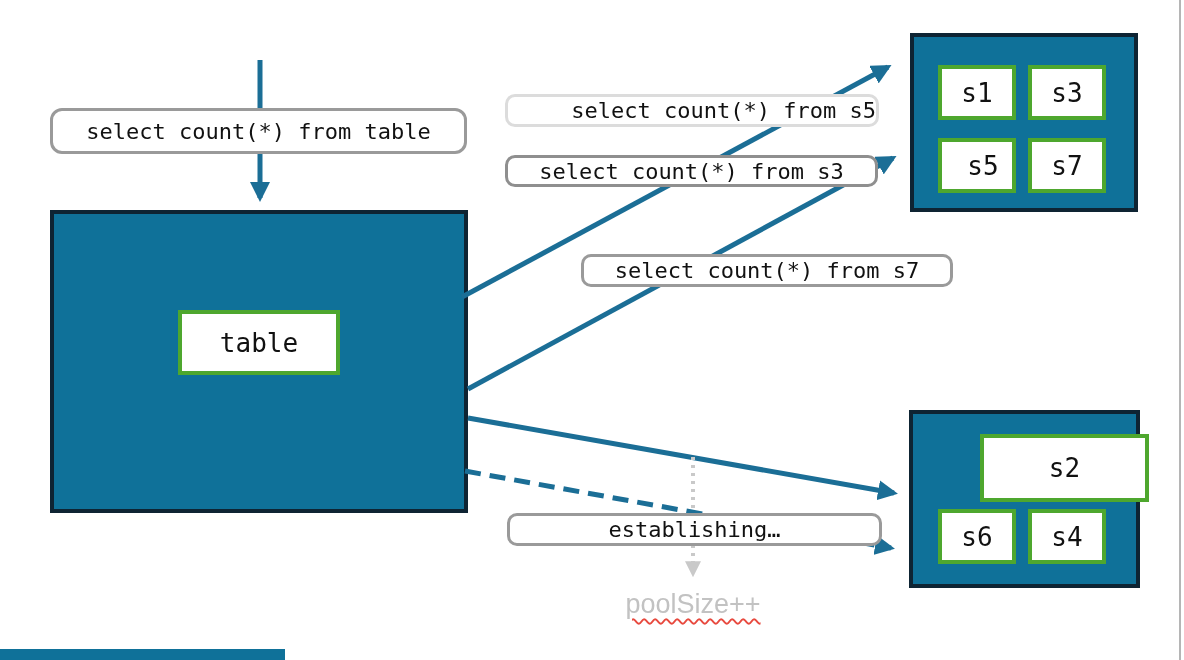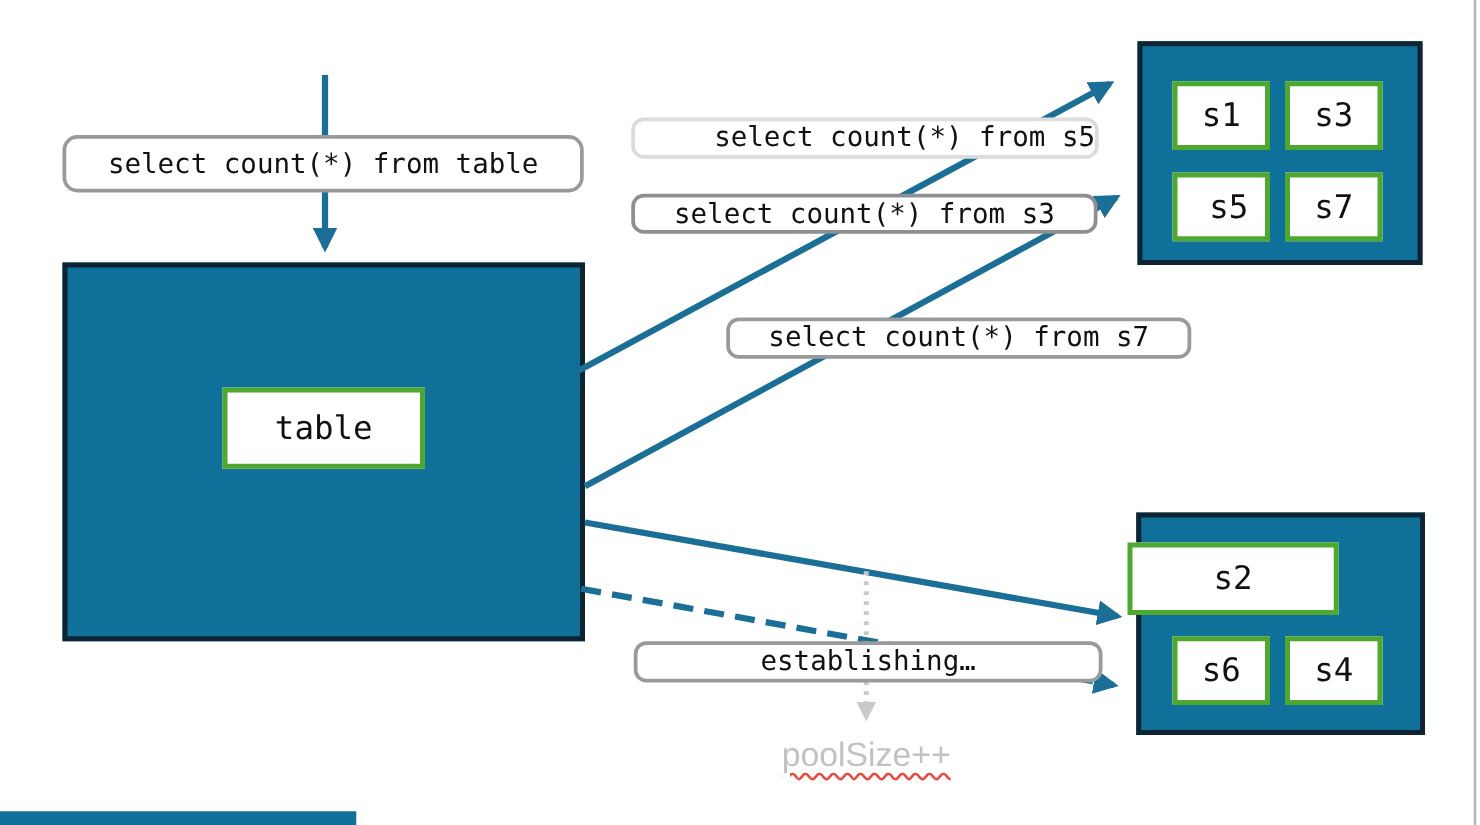--- a/index.html
+++ b/index.html
@@ -19,21 +19,21 @@
   .cell{
     background:#fff;border:4px solid var(--green);color:#111;
     display:flex;align-items:center;justify-content:center;
     font-size:26px;z-index:3;
   }
   #table-cell{left:178px;top:310px;width:162px;height:65px;}
   #cell-s1{left:938px;top:65px;width:78px;height:55px;}
   #cell-s3{left:1028px;top:65px;width:78px;height:55px;}
   #cell-s5{left:938px;top:138px;width:78px;height:55px;padding-left:12px;}
   #cell-s7{left:1028px;top:138px;width:78px;height:55px;}
-  #cell-s2{left:902px;top:434px;width:169px;height:58px;}
+  #cell-s2{left:980px;top:434px;width:169px;height:68px;}
   #cell-s6{left:938px;top:509px;width:78px;height:55px;}
   #cell-s4{left:1028px;top:509px;width:78px;height:55px;}
   
   .qlabel{
     background:#fff;border:3px solid var(--label-border);border-radius:10px;
     color:#111;font-size:22px;display:flex;align-items:center;justify-content:center;
     z-index:2;white-space:nowrap;
   }
   #q-table{left:50px;top:108px;width:417px;height:46px;border-radius:12px;}
   #q-s5{left:505px;top:94px;width:374px;height:33px;border-color:var(--label-border-light);justify-content:flex-end;}

